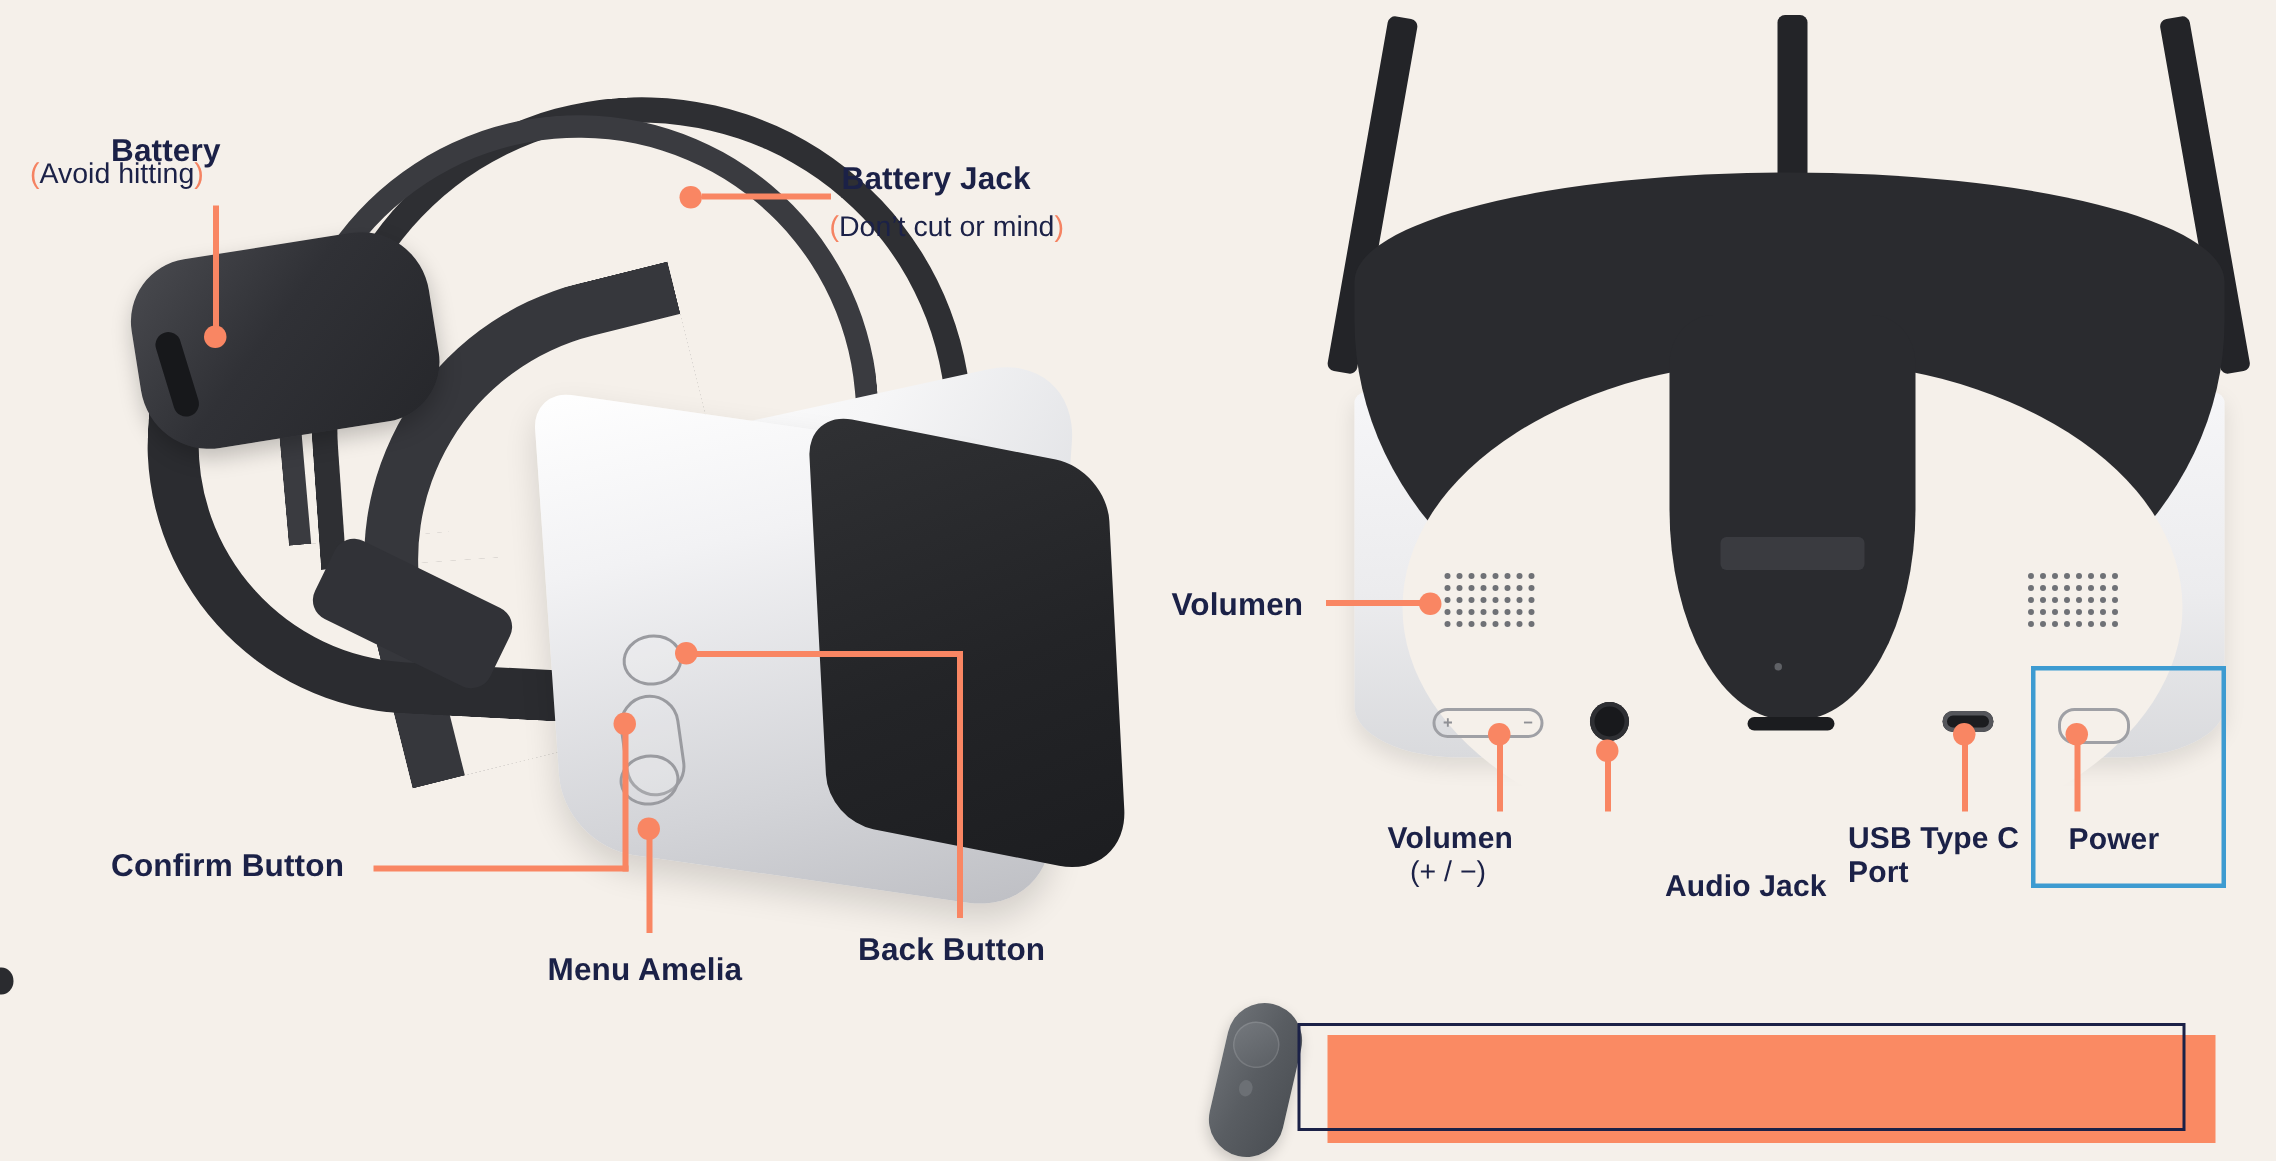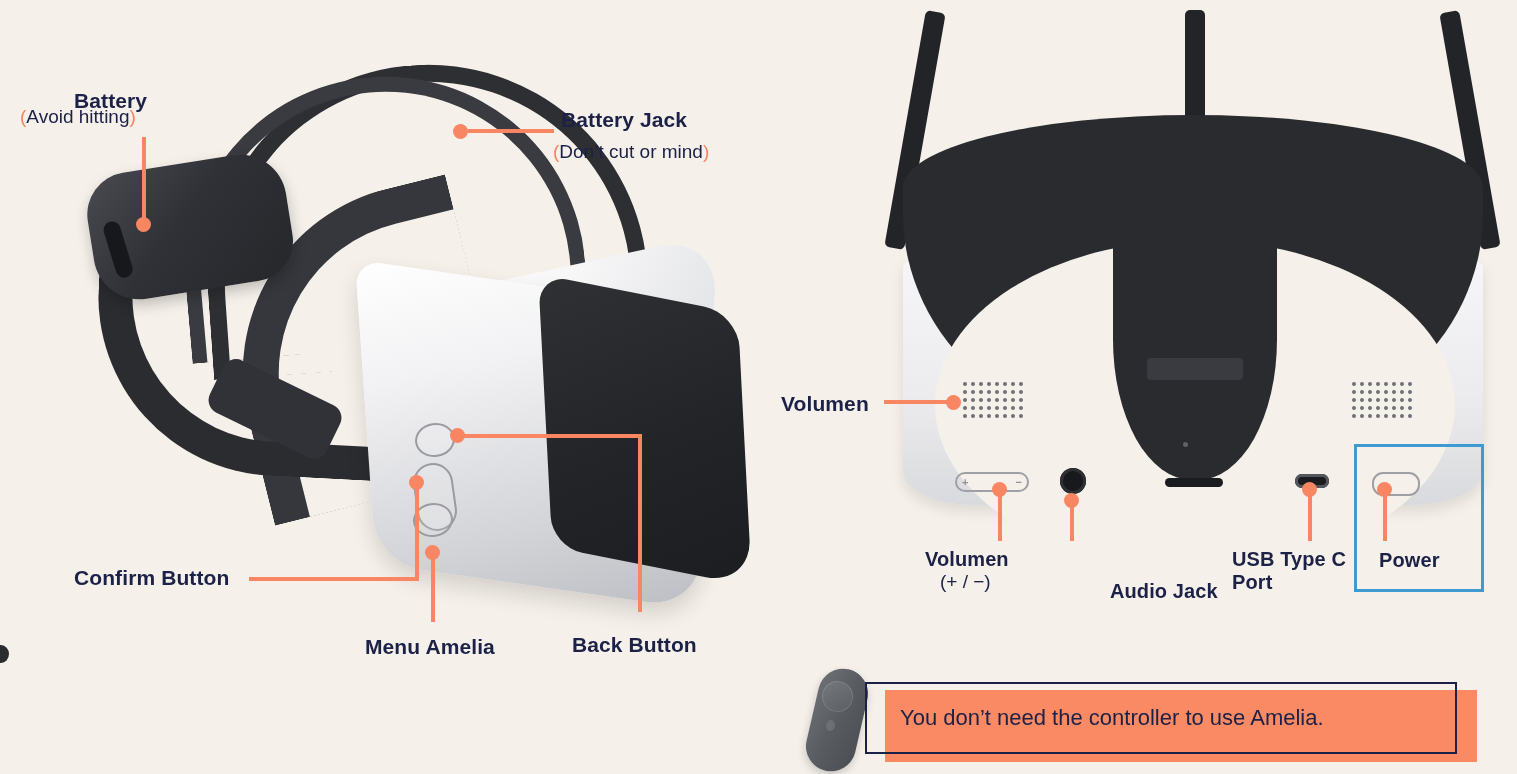--- a/index.html
+++ b/index.html
@@ -332,21 +332,21 @@
 
   <div class="lbl" style="left:74px;top:565px;">Confirm Button</div>
   <div class="ln" style="left:249px;top:577px;width:170px;height:4px;"></div>
   <div class="ln" style="left:415px;top:482px;width:4px;height:99px;"></div>
   <div class="dot" style="left:409px;top:475px;width:15px;height:15px;"></div>
 
   <div class="lbl" style="left:365px;top:634px;">Menu Amelia</div>
   <div class="ln" style="left:431px;top:552px;width:4px;height:70px;"></div>
   <div class="dot" style="left:425px;top:545px;width:15px;height:15px;"></div>
 
-  <div class="lbl" style="left:572px;top:621px;margin-top:11px;">Back Button</div>
+  <div class="lbl" style="left:572px;top:621px;">Back Button</div>
   <div class="ln" style="left:462px;top:434px;width:180px;height:4px;"></div>
   <div class="ln" style="left:638px;top:434px;width:4px;height:178px;"></div>
   <div class="dot" style="left:450px;top:428px;width:15px;height:15px;"></div>
 
   <div class="lbl" style="left:781px;top:391px;">Volumen</div>
   <div class="ln" style="left:884px;top:400px;width:68px;height:4px;"></div>
   <div class="dot" style="left:946px;top:395px;width:15px;height:15px;"></div>
 
   <div class="lbl sm" style="left:925px;top:547px;">Volumen</div>
   <div class="sub" style="left:940px;top:570px;">(+ / −)</div>
@@ -368,15 +368,14 @@
   <div class="dot" style="left:1377px;top:482px;width:15px;height:15px;"></div>
 
   <div class="ctrl">
     <div class="ctrl-body"></div>
     <div class="ctrl-pad"></div>
     <div class="ctrl-btn"></div>
   </div>
 
   <div class="tip-fill" style="left:885px;top:690px;width:592px;height:72px;"></div>
   <div class="tip-outline" style="left:865px;top:682px;width:592px;height:72px;"></div>
-  <div class="tip-text" style="left:900px;top:682px;width:560px;height:72px;">You don’t need the controller to use Amelia.</div>
 
 </div>
 
 </body></html>

